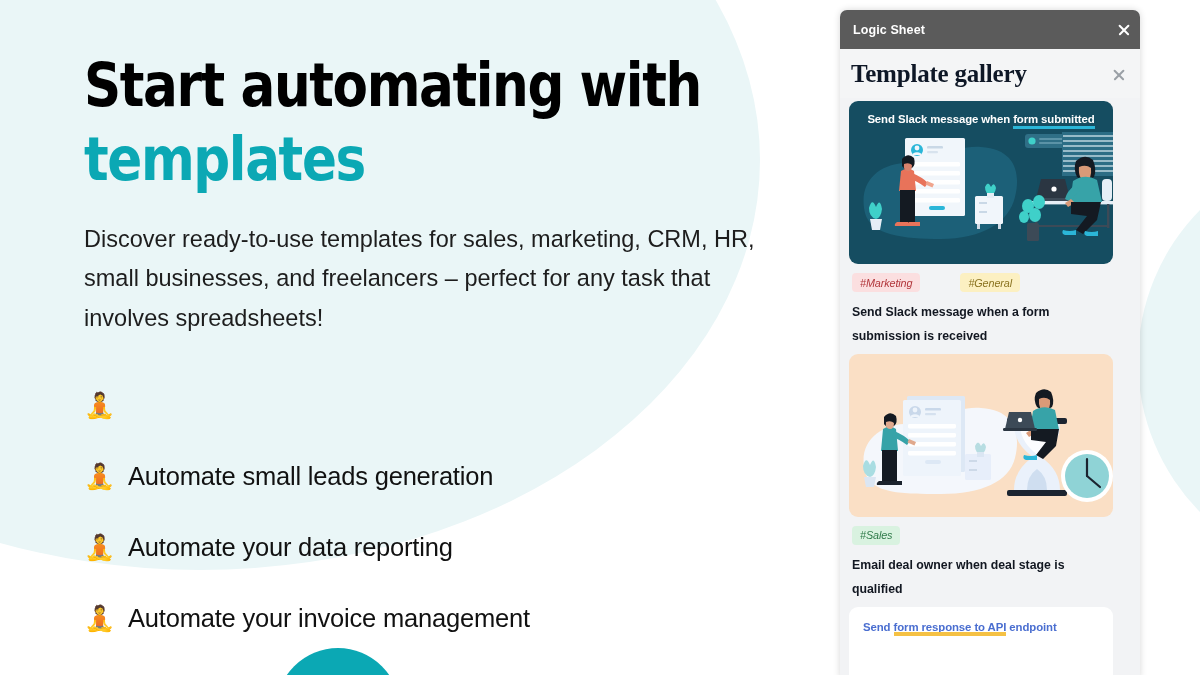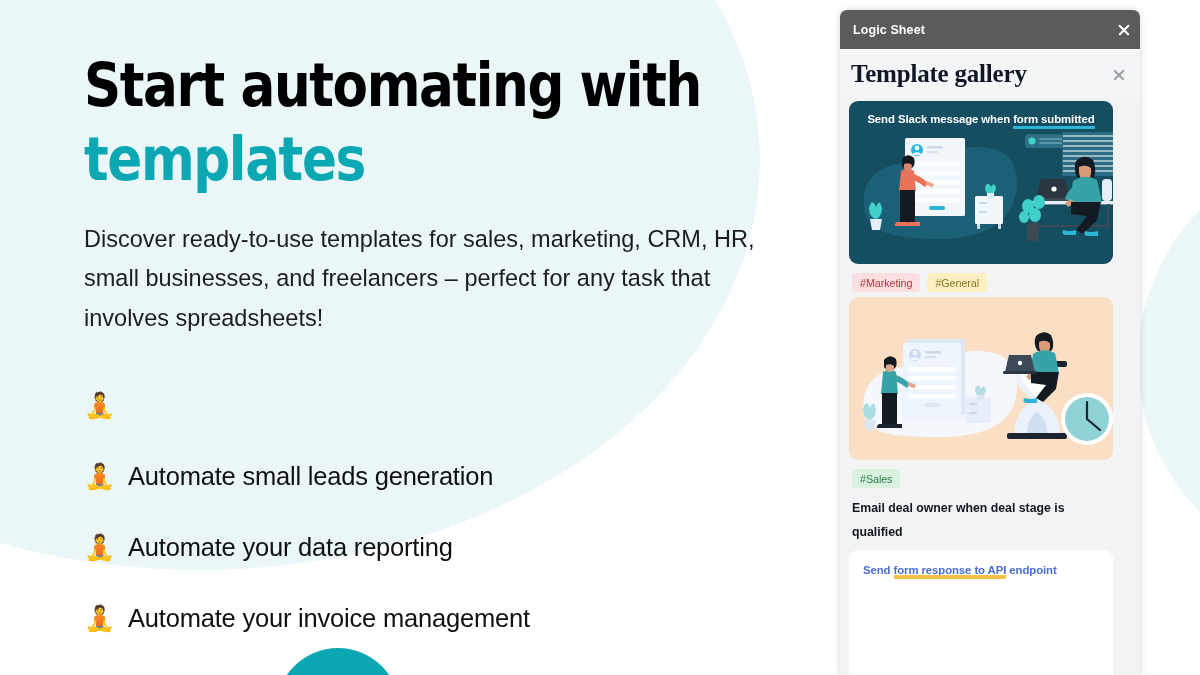--- a/index.html
+++ b/index.html
@@ -224,23 +224,24 @@
     display: flex;
     gap: 7px;
     margin-top: 9px;
     padding-left: 3px;
   }
   .tpl-tag {
     font-size: 10.8px;
     padding: 3.5px 8px;
     border-radius: 4px;
     letter-spacing: -0.1px;
+    font-style: italic;
   }
   .tag-marketing { background: #fbdfe0; color: #b2373c; }
-  .tag-general   { background: #fcf0c2; color: #8a7320; }
+  .tag-general   { background: #fcf0c2; color: #8a7320; margin-left: 33px; }
   .tag-sales     { background: #d9f2e0; color: #2f7a49; }
 
   .tpl-caption {
     margin-top: 9px;
     padding-left: 3px;
     font-size: 12.3px;
     font-weight: bold;
     line-height: 1.95;
     color: #121721;
     max-width: 240px;
@@ -383,20 +384,21 @@
           <div class="tpl-image-title">
             <span>Send Slack message when </span><span class="uline">form submitted</span><span></span>
           </div>
         </div>
 
         <div class="tpl-tags">
           <span class="tpl-tag tag-marketing">#Marketing</span>
           <span class="tpl-tag tag-general">#General</span>
         </div>
 
+        <div class="tpl-caption">Send Slack message when a form submission is received</div>
       </div>
 
       <div class="tpl-card">
         <div class="tpl-image peach">
           <svg viewBox="0 0 280 163" width="280" height="163">
             <path d="M16 118 C8 86 34 68 64 70 C92 72 100 52 132 54 C166 56 172 80 166 104 C160 128 132 140 92 140 C54 140 22 140 16 118 Z" fill="#f4f7fc"></path>
             <rect x="58" y="42" width="58" height="76" rx="1.5" fill="#dde8f5"></rect>
             <rect x="54" y="46" width="58" height="76" rx="1.5" fill="#eef4fb"></rect>
             <circle cx="66" cy="58" r="6" fill="#c9d8ea"></circle>
             <circle cx="66" cy="56" r="2.4" fill="#eef4fb"></circle>

